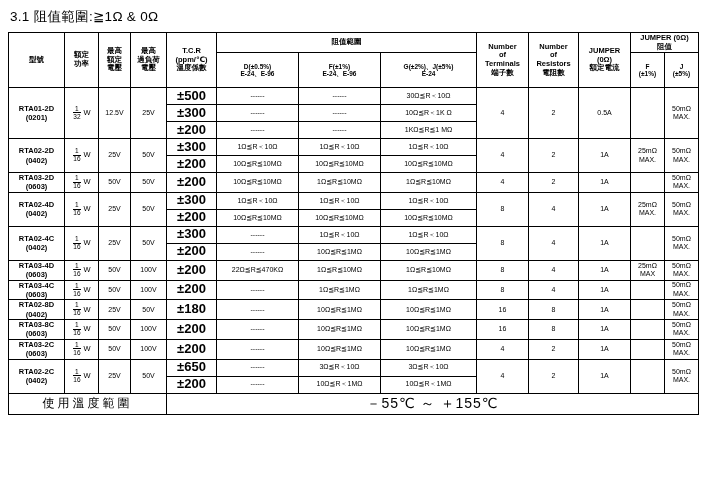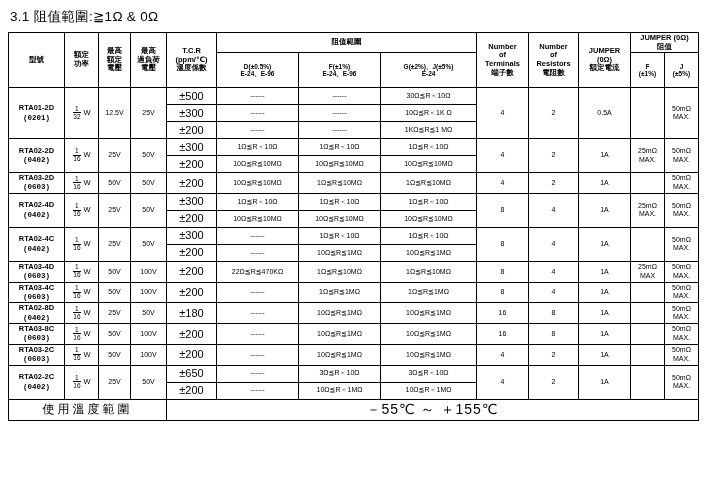--- a/index.html
+++ b/index.html
@@ -5,30 +5,30 @@
   html,body{margin:0;padding:0;background:#ffffff;}
   body{width:706px;height:490px;font-family:"Liberation Sans","DejaVu Sans",sans-serif;color:#000;}
   #page{position:relative;width:706px;height:490px;box-sizing:border-box;padding:6px 8px 4px 8px;}
   .heading{font-size:13.5px;font-weight:400;margin:2px 0 6px 2px;letter-spacing:.3px;}
   table{border-collapse:collapse;table-layout:fixed;width:690px;font-size:7px;}
   th,td{border:1px solid #000;text-align:center;vertical-align:middle;padding:0;line-height:1.15;}
   thead th{font-weight:700;font-size:7.5px;padding:1px 1px;}
   .hdr-tall{height:52px;margin-top:16px;}
   .sub{font-size:6.5px;font-weight:700;}
   .model{font-weight:700;font-size:7.5px;text-align:right;line-height:1.25;}
-  .model small{font-weight:700;font-size:7.5px;font-family:Liberation Mono, monospace;}
+  .model small{font-weight:700;font-size:7.5px;}
   .pw{white-space:nowrap;font-size:7.5px;}
   .frac{display:inline-block;vertical-align:middle;text-align:center;line-height:1;margin:0 1px;}
   .frac .n{display:block;font-size:6.5px;}
   .frac .d{display:block;font-size:6.5px;border-top:1px solid #000;padding-top:.5px;}
   .cellrow{height:17px;}
   .res{font-size:7px;white-space:nowrap;}
   .footer-label{font-weight:400;font-size:12px;letter-spacing:3px;}
   .footer-val{font-size:14px;letter-spacing:1px;}
-  .tcr{font-size:11px;}
+  .tcr{font-size:13px;font-weight:bold;}
   .two-line{font-size:7px;line-height:1.2;}
 </style>
 </head>
 <body>
 
 <div id="page">
 
   <div class="heading">3.1 阻值範圍:≧1Ω &amp; 0Ω</div>
 
   <table>

